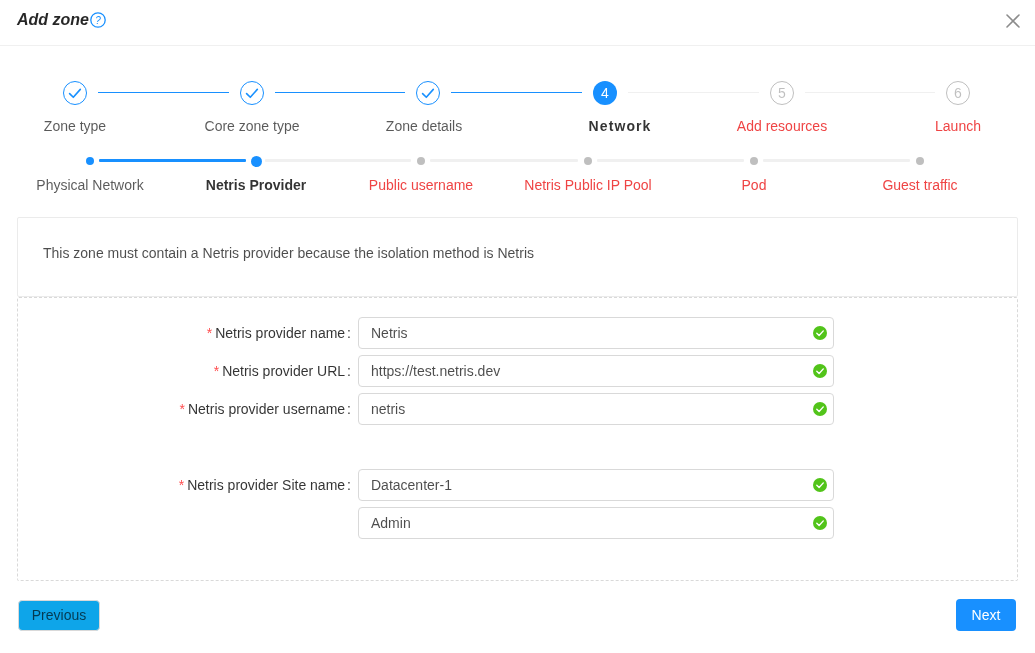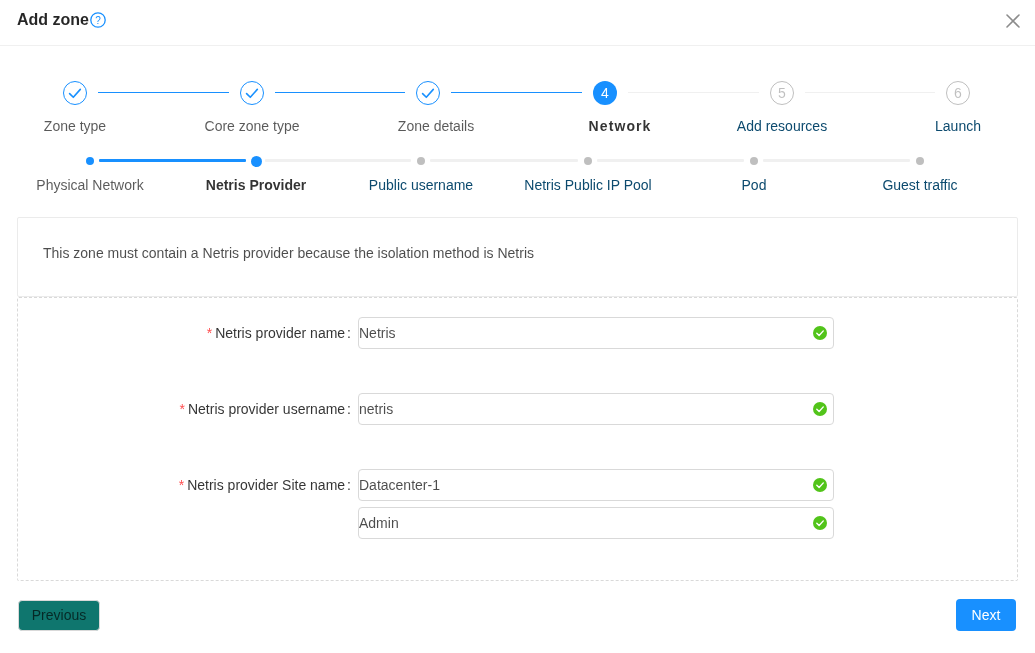--- a/index.html
+++ b/index.html
@@ -1,54 +1,54 @@
 <!DOCTYPE html>
 <html><head>
 <meta charset="utf-8">
 <style>
 * { margin:0; padding:0; box-sizing:border-box; }
 html,body { width:1035px; height:653px; background:#fff; font-family:"Liberation Sans", sans-serif; overflow:hidden; }
 
-#header { position:absolute; left:0; top:0; width:1035px; height:46px; border-bottom:1px solid #f0f0f0; }
+#header { position:absolute; left:0; top:0; width:1035px; height:46px; border-bottom:1px solid #f0f0f0;font-style:italic; }
 #title { position:absolute; left:17px; top:11px; font-size:16px; font-weight:600; color:rgba(0,0,0,0.85); }
 #help { position:absolute; left:90px; top:12px; }
 #closex { position:absolute; left:1006px; top:14px; }
 
 .stepcircle { position:absolute; width:24px; height:24px; border-radius:50%; top:81px; }
 .step-finish { border:1px solid #1890ff; background:#fff; }
 .step-active { background:#1890ff; color:#fff; font-size:14px; line-height:24px; text-align:center; }
 .step-wait { border:1px solid rgba(0,0,0,0.25); color:rgba(0,0,0,0.25); font-size:14px; line-height:22px; text-align:center; }
 .stepline { position:absolute; height:1px; top:92px; }
 .blue { background:#1890ff; }
 .gray { background:#f0f0f0; }
 .steplabel { position:absolute; top:119px; width:160px; text-align:center; font-size:14px; line-height:15px; }
 .lab-finish { color:rgba(0,0,0,0.65); }
 .lab-active { color:rgba(0,0,0,0.8); font-weight:700; }
 .steplabel.lab-active { letter-spacing:1.1px; }
-.lab-wait { color:#0c4a6e; }
+.lab-wait { color:#ef4444; }
 
 .dot { position:absolute; border-radius:50%; }
 .dot-finish { width:8px; height:8px; top:157px; background:#1890ff; }
 .dot-active { width:11px; height:11px; top:155.5px; background:#1890ff; }
 .dot-wait { width:8px; height:8px; top:157px; background:#bfbfbf; }
 .dotline { position:absolute; height:3px; top:159px; border-radius:1px; }
 .dotlabel { position:absolute; top:178px; width:200px; text-align:center; font-size:14px; line-height:15px; }
 
 #infobox { position:absolute; left:17px; top:217px; width:1001px; height:80px; border:1px solid #ebebeb; border-radius:2px;text-align:right; }
 #infobox div { position:absolute; left:25px; top:27px; font-size:14px; color:rgba(0,0,0,0.70); }
 
 #formbox { position:absolute; left:17px; top:297px; width:1001px; height:284px; border:1px dashed #d9d9d9; border-radius:2px; }
 .frow { position:absolute; left:0; width:999px; height:32px; }
 .flabel { position:absolute; right:658px; top:0; height:32px; line-height:32px; font-size:14px; color:rgba(0,0,0,0.8); white-space:nowrap; }
 .flabel .req { color:#ff4d4f; margin-right:3px; font-size:14px; }
 .flabel::after { content:":"; margin:0 8px 0 2px; color:rgba(0,0,0,0.8); }
-.finput { position:absolute; left:340px; top:0; width:476px; height:32px; border:1px solid #d9d9d9; border-radius:4px; background:#fff; font-size:14px; line-height:30px; color:rgba(0,0,0,0.70); padding-left:0; }
+.finput { position:absolute; left:340px; top:0; width:476px; height:32px; border:1px solid #d9d9d9; border-radius:4px; background:#fff; font-size:14px; line-height:30px; color:rgba(0,0,0,0.70); padding-left:12px; }
 .fcheck { position:absolute; left:795px; top:9px; }
 
-#prevbtn { position:absolute; left:18px; top:600px; width:82px; height:31px; border:1px solid #d9d9d9; border-radius:4px; background:#0f766e; font-size:14px; line-height:29px; text-align:center; color:rgba(0,0,0,0.65); }
+#prevbtn { position:absolute; left:18px; top:600px; width:82px; height:31px; border:1px solid #d9d9d9; border-radius:4px; background:#0ea5e9; font-size:14px; line-height:29px; text-align:center; color:rgba(0,0,0,0.65); }
 #nextbtn { position:absolute; left:956px; top:599px; width:60px; height:32px; border-radius:4px; background:#1890ff; font-size:14px; line-height:32px; text-align:center; color:#fff; }
 </style>
 </head>
 <body>
 <div id="header">
   <div id="title">Add zone</div>
   <div id="help">
     <svg width="16" height="16" viewBox="0 0 16 16">
       <circle cx="8" cy="8" r="7.2" fill="none" stroke="#1890ff" stroke-width="1.3"></circle>
       <text x="8" y="11.5" text-anchor="middle" font-size="10" fill="#1890ff" font-family="Liberation Sans">?</text>
@@ -74,21 +74,21 @@
         <path d="M5.6 11.6 L9.3 15.3 L16.3 7.4" fill="none" stroke="#1890ff" stroke-width="1.6" stroke-linecap="round" stroke-linejoin="round"></path>
       </svg>
     </div>
     <div class="steplabel lab-finish" style="left:172px">Core zone type</div>
     <div class="stepline blue" style="left:275px;width:130px"></div>
     <div class="stepcircle step-finish" style="left:416px">
       <svg width="22" height="22" viewBox="0 0 22 22" style="position:absolute;left:0;top:0">
         <path d="M5.6 11.6 L9.3 15.3 L16.3 7.4" fill="none" stroke="#1890ff" stroke-width="1.6" stroke-linecap="round" stroke-linejoin="round"></path>
       </svg>
     </div>
-    <div class="steplabel lab-finish" style="left:356px">Zone details</div>
+    <div class="steplabel lab-finish" style="left:344px">Zone details</div>
     <div class="stepline blue" style="left:451px;width:131px"></div>
     <div class="stepcircle step-active" style="left:593px">4</div>
     <div class="steplabel lab-active" style="left:540px">Network</div>
     <div class="stepline gray" style="left:628px;width:131px"></div>
     <div class="stepcircle step-wait" style="left:770px">5</div>
     <div class="steplabel lab-wait" style="left:702px">Add resources</div>
     <div class="stepline gray" style="left:805px;width:130px"></div>
     <div class="stepcircle step-wait" style="left:946px">6</div>
     <div class="steplabel lab-wait" style="left:878px">Launch</div>
   </div>
@@ -119,20 +119,28 @@
 
 <div id="formbox">
     <div class="frow" style="top:19px">
       <div class="flabel"><span class="req">*</span>Netris provider name</div>
       <div class="finput"><span style="">Netris</span></div>
       <div class="fcheck"><svg width="14" height="14" viewBox="0 0 14 14">
           <circle cx="7" cy="7" r="7" fill="#52c41a"></circle>
           <path d="M3.8 7.2 L6.1 9.5 L10.3 4.9" fill="none" stroke="#fff" stroke-width="1.4" stroke-linecap="round" stroke-linejoin="round"></path>
         </svg></div>
     </div>
+    <div class="frow" style="top:57px">
+      <div class="flabel"><span class="req">*</span>Netris provider URL</div>
+      <div class="finput"><span style="">https://test.netris.dev</span></div>
+      <div class="fcheck"><svg width="14" height="14" viewBox="0 0 14 14">
+          <circle cx="7" cy="7" r="7" fill="#52c41a"></circle>
+          <path d="M3.8 7.2 L6.1 9.5 L10.3 4.9" fill="none" stroke="#fff" stroke-width="1.4" stroke-linecap="round" stroke-linejoin="round"></path>
+        </svg></div>
+    </div>
     <div class="frow" style="top:95px">
       <div class="flabel"><span class="req">*</span>Netris provider username</div>
       <div class="finput"><span style="">netris</span></div>
       <div class="fcheck"><svg width="14" height="14" viewBox="0 0 14 14">
           <circle cx="7" cy="7" r="7" fill="#52c41a"></circle>
           <path d="M3.8 7.2 L6.1 9.5 L10.3 4.9" fill="none" stroke="#fff" stroke-width="1.4" stroke-linecap="round" stroke-linejoin="round"></path>
         </svg></div>
     </div>
     <div class="frow" style="top:171px">
       <div class="flabel"><span class="req">*</span>Netris provider Site name</div>

